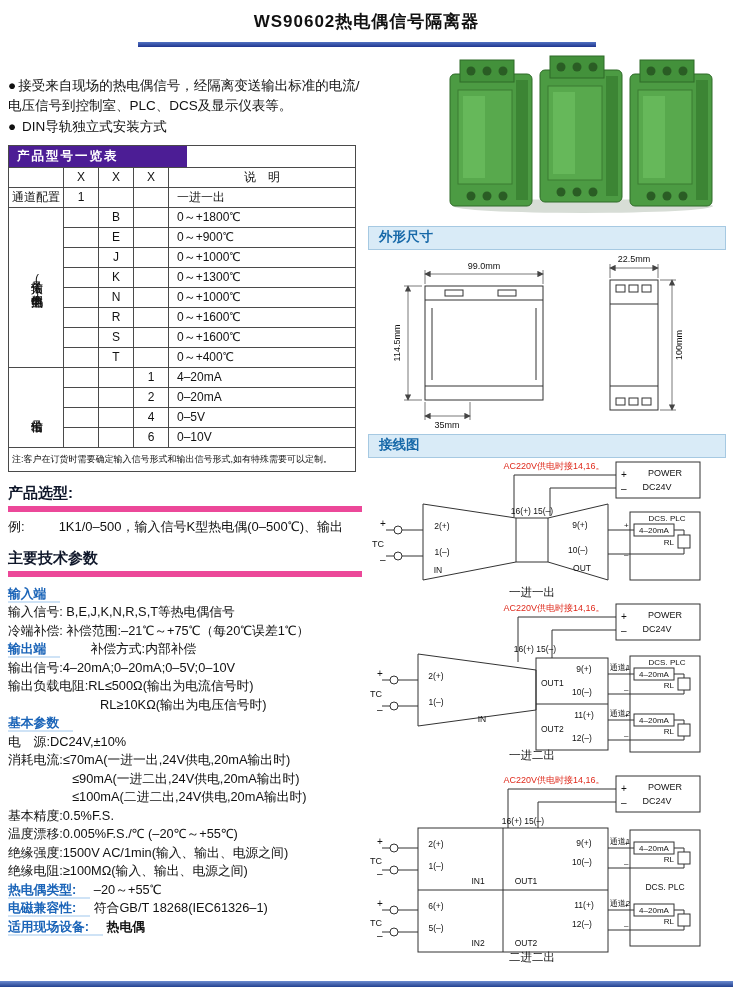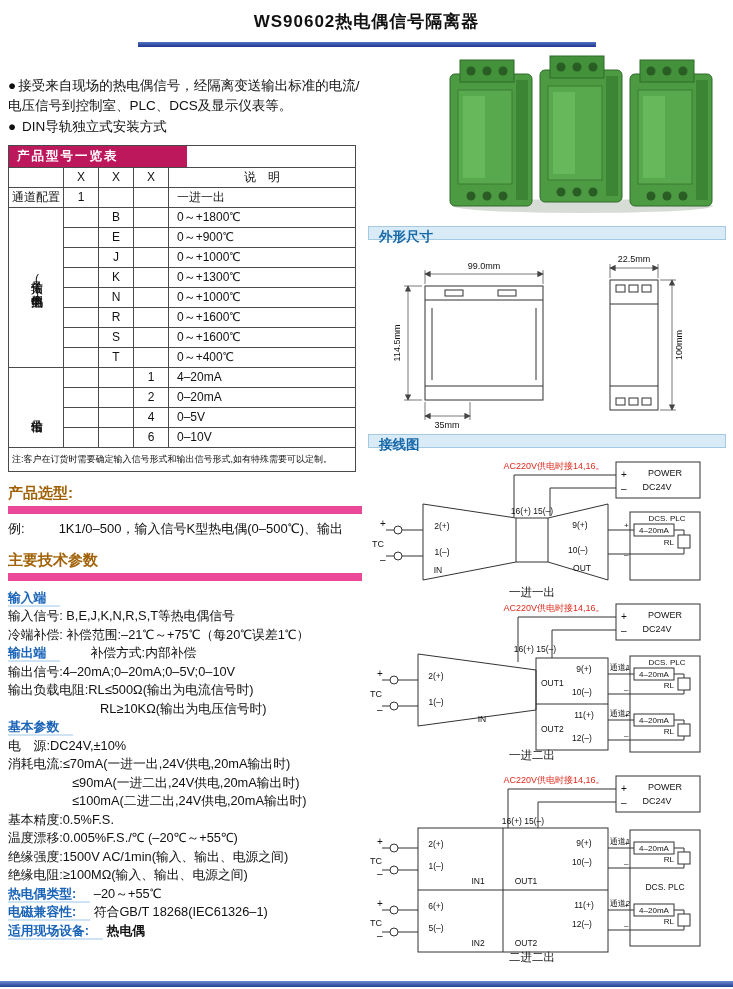--- a/index.html
+++ b/index.html
@@ -5,39 +5,39 @@
   html,body{margin:0;padding:0;}
   body{width:733px;height:989px;position:relative;background:#fff;font-family:"Liberation Sans",sans-serif;color:#111;overflow:hidden;}
   .page-title{position:absolute;top:10px;left:0;width:733px;text-align:center;font-size:17px;font-weight:bold;letter-spacing:1px;}
   .title-rule{position:absolute;top:42px;left:138px;width:458px;height:5px;background:linear-gradient(180deg,#5172c2,#20368f);}
   .left{position:absolute;left:8px;top:76px;width:354px;}
   .feature{font-size:13.5px;line-height:1.5;}
   .blt{margin-right:2px;}
   .mtable{border-collapse:collapse;width:348px;margin-top:8px;font-size:12px;}
   .mtable td{border:1px solid #4a4a4a;height:19px;text-align:center;padding:0 2px;}
   .title-cell{padding:0 !important;text-align:left !important;}
-  .title-chip{background:#be185d;color:#fff;display:inline-block;width:162px;padding:2px 8px;font-weight:bold;font-size:12.5px;letter-spacing:2px;}
+  .title-chip{background:#4c1d95;color:#fff;display:inline-block;width:162px;padding:2px 8px;font-weight:bold;font-size:12.5px;letter-spacing:2px;}
   .dsc{text-align:left !important;padding-left:8px !important;}
   .grp{width:50px;}
   .c1{width:30px;}.c2{width:30px;}.c3{width:30px;}
   .vert{writing-mode:vertical-rl;text-orientation:upright;display:inline-block;line-height:1.15;font-size:12px;}
   .note-row td{font-size:9px;text-align:left !important;padding:2px 3px !important;}
-  .sec-head{color:#a16207;font-size:15px;font-weight:bold;margin-top:12px;padding-bottom:3px;border-bottom:8px solid #ec4899;}
+  .sec-head{color:#0f172a;font-size:15px;font-weight:bold;margin-top:12px;padding-bottom:3px;border-bottom:6px solid #ec4899;}
   .sel-line{font-size:13px;margin-top:6px;line-height:1.45;}
   .sel-line .lbl{margin-right:34px;}
   .sel-line2{font-size:13px;padding-left:62px;line-height:1.45;}
   .tech-block{margin-top:8px;}
   .p-line{font-size:12.8px;line-height:18.5px;}
   .p-sub{color:#1a64b8;font-weight:bold;border-bottom:2px solid #cfe3f6;padding-right:14px;}
   .ind-comp{margin-left:30px;}
   .ind2{padding-left:92px;}
   .ind3{padding-left:64px;}
   .right{position:absolute;left:368px;top:50px;width:360px;height:935px;}
   .photo{position:absolute;top:2px;left:72px;width:286px;height:164px;}
-  .band{position:absolute;left:0;width:358px;height:14px;background:#d9ebf7;border:1px solid #a6c9e2;color:#1668a8;font-weight:bold;font-size:13.5px;line-height:20px;padding-left:10px;box-sizing:border-box;}
+  .band{position:absolute;left:0;width:358px;height:24px;background:#d9ebf7;border:1px solid #a6c9e2;color:#1668a8;font-weight:bold;font-size:13.5px;line-height:20px;padding-left:10px;box-sizing:border-box;}
   #band-dims{top:176px;}
   #band-wiring{top:384px;}
   .dims{position:absolute;top:202px;left:2px;width:352px;height:180px;}
   #wd1{position:absolute;top:408px;left:0;width:358px;height:142px;}
   #wd2{position:absolute;top:550px;left:0;width:358px;height:164px;}
   #wd3{position:absolute;top:722px;left:0;width:358px;height:192px;}
   svg text{font-family:"Liberation Sans",sans-serif;font-size:9px;fill:#111;}
   .wire{stroke:#333;stroke-width:1;fill:none;}
   .shape{stroke:#333;stroke-width:1;fill:none;}
   .dim{stroke:#555;stroke-width:0.8;fill:none;}

